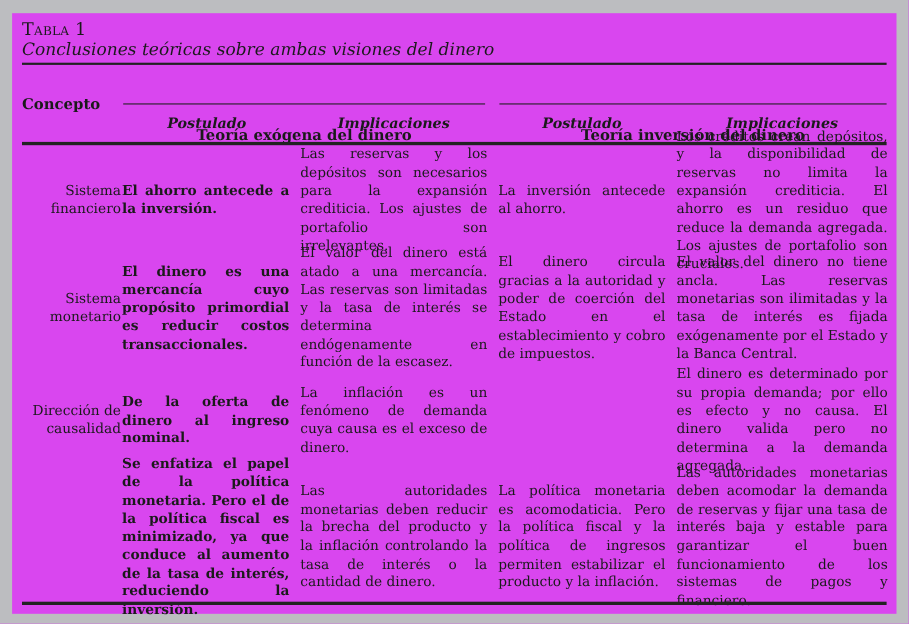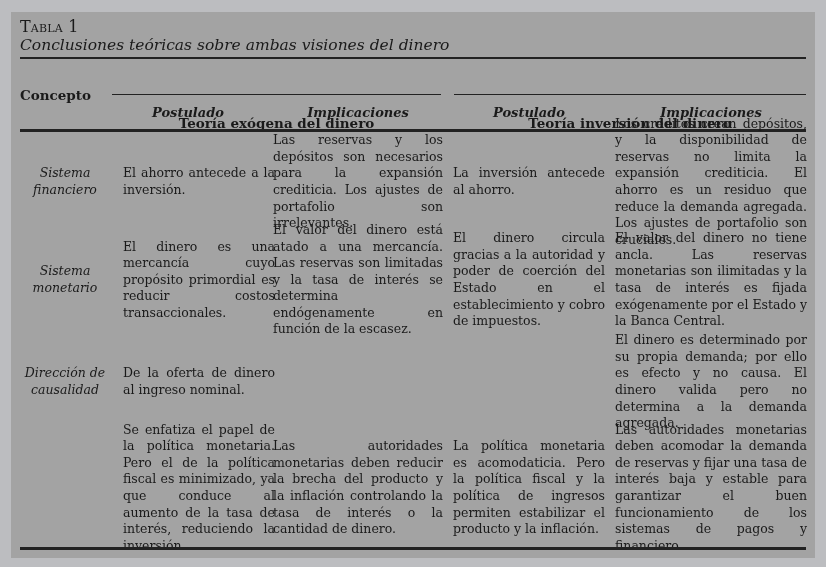--- a/index.html
+++ b/index.html
@@ -1,21 +1,21 @@
 <!DOCTYPE html>
 <html><head>
 <meta charset="utf-8">
 <style>
   html, body { margin: 0; padding: 0; }
   body {
     width: 826px; height: 567px; background: #bcbdc0; position: relative; overflow: hidden;
     font-family: "DejaVu Serif", "Liberation Serif", serif; color: #1a1a1a;
   }
   .paper {
-    position: absolute; left: 11px; top: 12px; width: 804px; height: 546px; background: #a3a3a3;
+    position: absolute; left: 11px; top: 12px; width: 804px; height: 546px; background: #d946ef;
   }
   .caption-label {
     position: absolute; left: 9px; top: 5px; font-size: 16px; font-variant: small-caps; letter-spacing: 0.2px;
   }
   .caption-title {
     position: absolute; left: 9px; top: 24px; font-size: 15.5px; font-style: italic;
   }
   .rule { position: absolute; background: #222; }
   .rule-top { left: 9px; width: 786px; top: 45px; height: 1.5px; }
   .rule-sub-left { left: 101px; width: 329px; top: 82px; height: 1.2px; }
@@ -26,22 +26,22 @@
   .hdr { position: absolute; font-size: 13.5px; text-align: center; }
   .hdr-group { font-weight: bold; top: 56px; margin-top: 47px; }
   .hdr-concepto { font-weight: bold; left: 9px; top: 75px; text-align: left; }
   .hdr-sub { font-style: italic; top: 93px; font-size: 13px; font-weight: bold; }
 
   .cell {
     position: absolute; font-size: 12.5px; line-height: 16.6px; text-align: justify;
     display: flex; align-items: center;
   }
   .cell span { display: block; width: 100%; }
-  .c0 { left: 9px; width: 90px; text-align: center; font-style: italic; }
-  .c1 { left: 112px; width: 152px; }
+  .c0 { left: 9px; width: 90px; text-align: right; }
+  .c1 { left: 100px; width: 152px; font-weight: bold; }
   .c2 { left: 262px; width: 170px; }
   .c3 { left: 442px; width: 152px; }
   .c4 { left: 604px; width: 192px; }
   .r0 { top: 122px; height: 96px; }
   .r1 { top: 218px; height: 100px; }
   .r2 { top: 320px; height: 100px; }
   .r3 { top: 420px; height: 112px; }
 </style>
 </head>
 <body>
@@ -97,20 +97,23 @@
   <div class="cell c4 r1">
       <span>El valor del dinero no tiene ancla. Las reservas monetarias son ilimitadas y la tasa de interés es fijada exógenamente por el Estado y la Banca Central.</span>
     </div>
 
   <div class="cell c0 r2">
       <span>Dirección de causalidad</span>
     </div>
   <div class="cell c1 r2">
       <span>De la oferta de dinero al ingreso nominal.</span>
     </div>
+  <div class="cell c2 r2">
+      <span>La inflación es un fenómeno de demanda cuya causa es el exceso de dinero.</span>
+    </div>
   <div class="cell c4 r2">
       <span>El dinero es determinado por su propia demanda; por ello es efecto y no causa. El dinero valida pero no determina a la demanda agregada.</span>
     </div>
 
   <div class="cell c1 r3">
       <span>Se enfatiza el papel de la política monetaria. Pero el de la política fiscal es minimizado, ya que conduce al aumento de la tasa de interés, reduciendo la inversión.</span>
     </div>
   <div class="cell c2 r3">
       <span>Las autoridades monetarias deben reducir la brecha del producto y la inflación controlando la tasa de interés o la cantidad de dinero.</span>
     </div>

